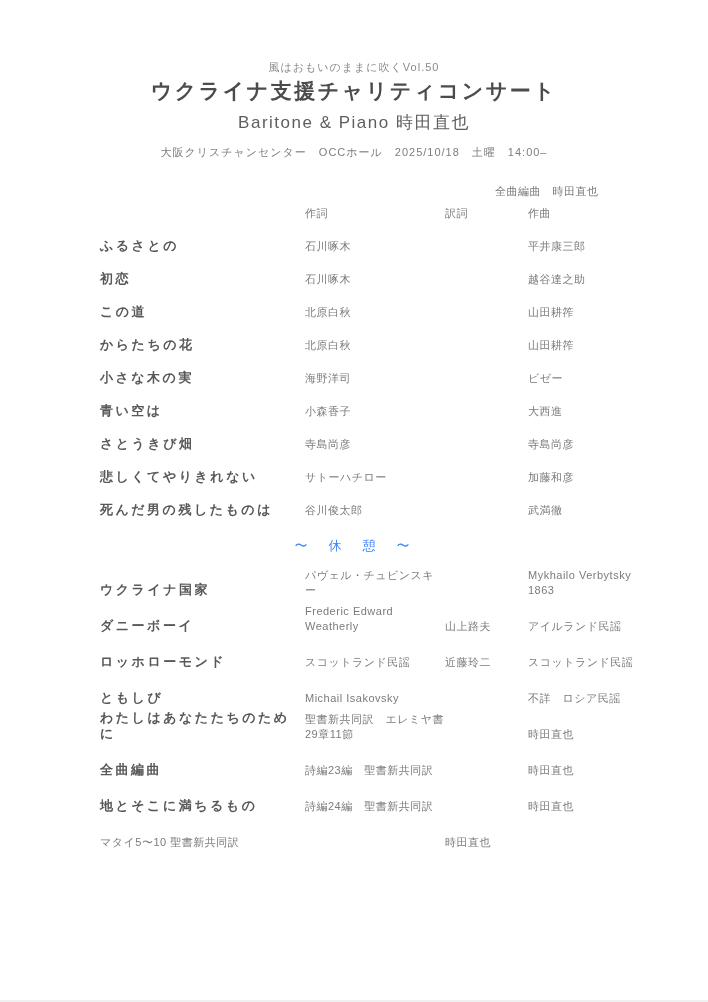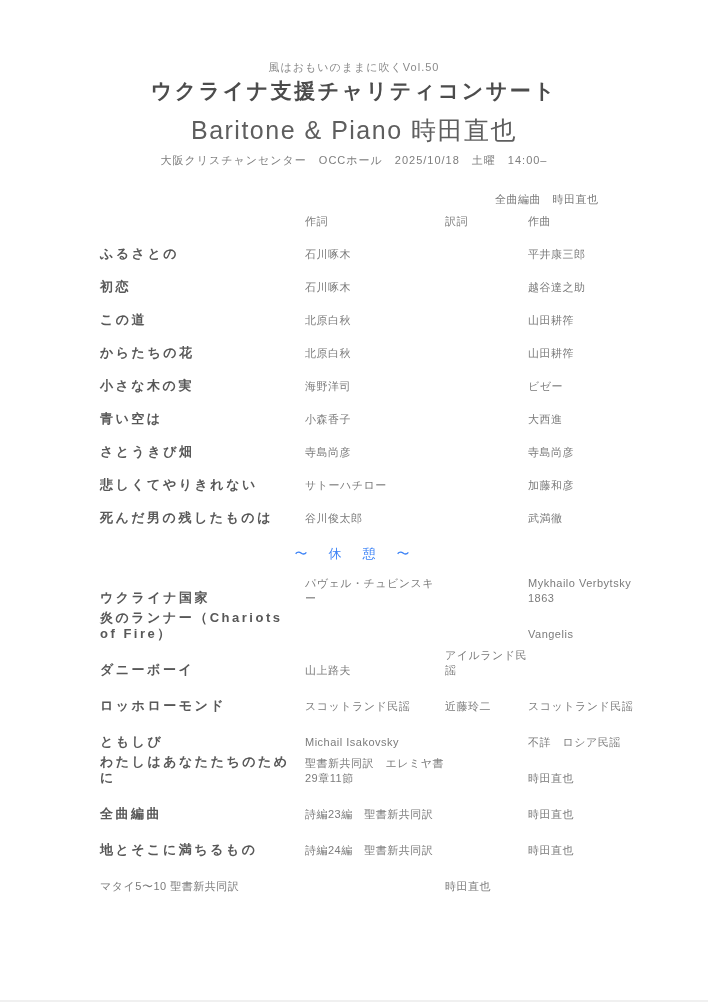--- a/index.html
+++ b/index.html
@@ -33,23 +33,23 @@
   .main-title {
     margin-top: 4px;
     text-align: center;
     font-size: 21px;
     line-height: 25px;
     font-weight: bold;
     letter-spacing: 2.5px;
     color: #4c4c4c;
   }
   .performer {
-    margin-top: 16px;
-    text-align: center;
-    font-size: 25px;
+    margin-top: 8px;
+    text-align: center;
+    font-size: 17px;
     line-height: 23px;
     letter-spacing: 1.5px;
     color: #5e5e5e;
   }
   .venue {
     margin-top: 11px;
     text-align: center;
     font-size: 11px;
     line-height: 14px;
     letter-spacing: 1px;
@@ -199,29 +199,25 @@
 
   <div class="program" id="second-half">
   <div class="row tall">
     <div class="cell c-title">ウクライナ国家</div>
     <div class="cell c-lyr">パヴェル・チュビンスキー</div>
     <div class="cell c-tr"></div>
     <div class="cell c-comp">Mykhailo Verbytsky
 1863</div>
   </div>
 
-  <div class="row">
-    <div class="cell c-title">炎のランナー（Chariots of Fire）</div>
-    <div class="cell c-lyr"></div>
-    <div class="cell c-tr"></div>
-    <div class="cell c-comp">Vangelis</div>
-  </div>
 
   <div class="row tall">
     <div class="cell c-title">ダニーボーイ</div>
+    <div class="cell c-lyr">Frederic Edward
+Weatherly</div>
     <div class="cell c-tr">山上路夫</div>
     <div class="cell c-comp">アイルランド民謡</div>
   </div>
 
   <div class="row">
     <div class="cell c-title">ロッホローモンド</div>
     <div class="cell c-lyr">スコットランド民謡</div>
     <div class="cell c-tr">近藤玲二</div>
     <div class="cell c-comp">スコットランド民謡</div>
   </div>

